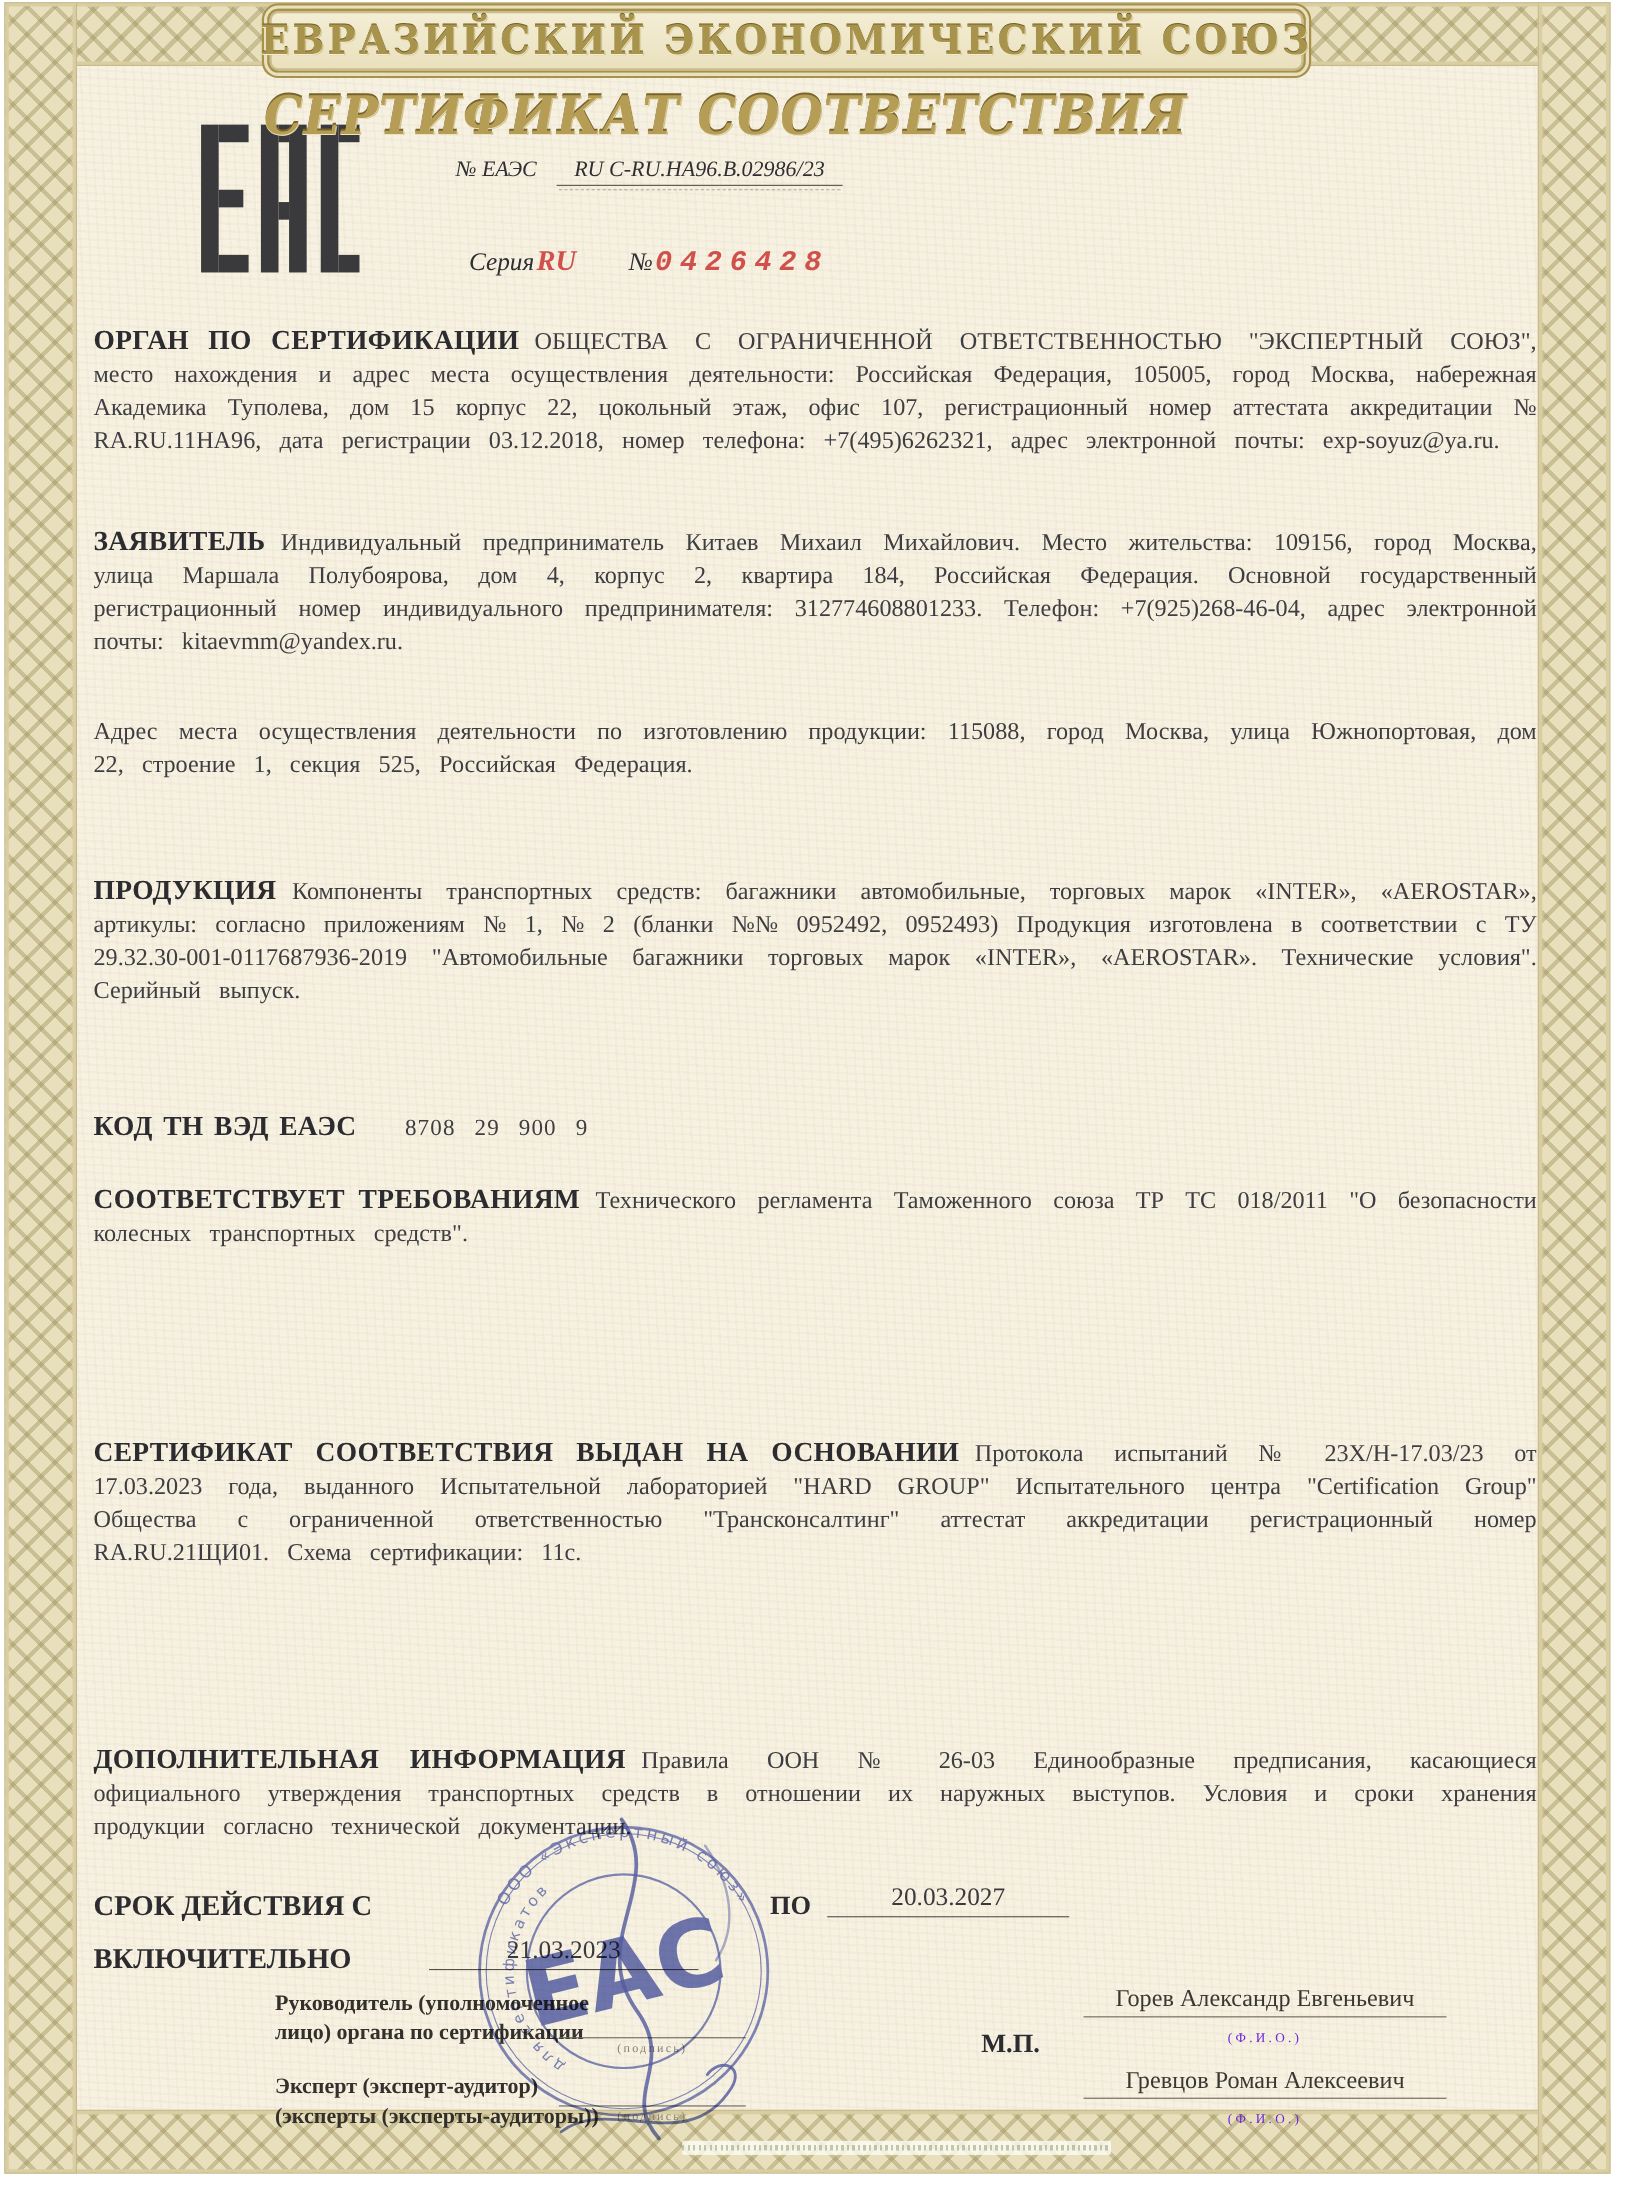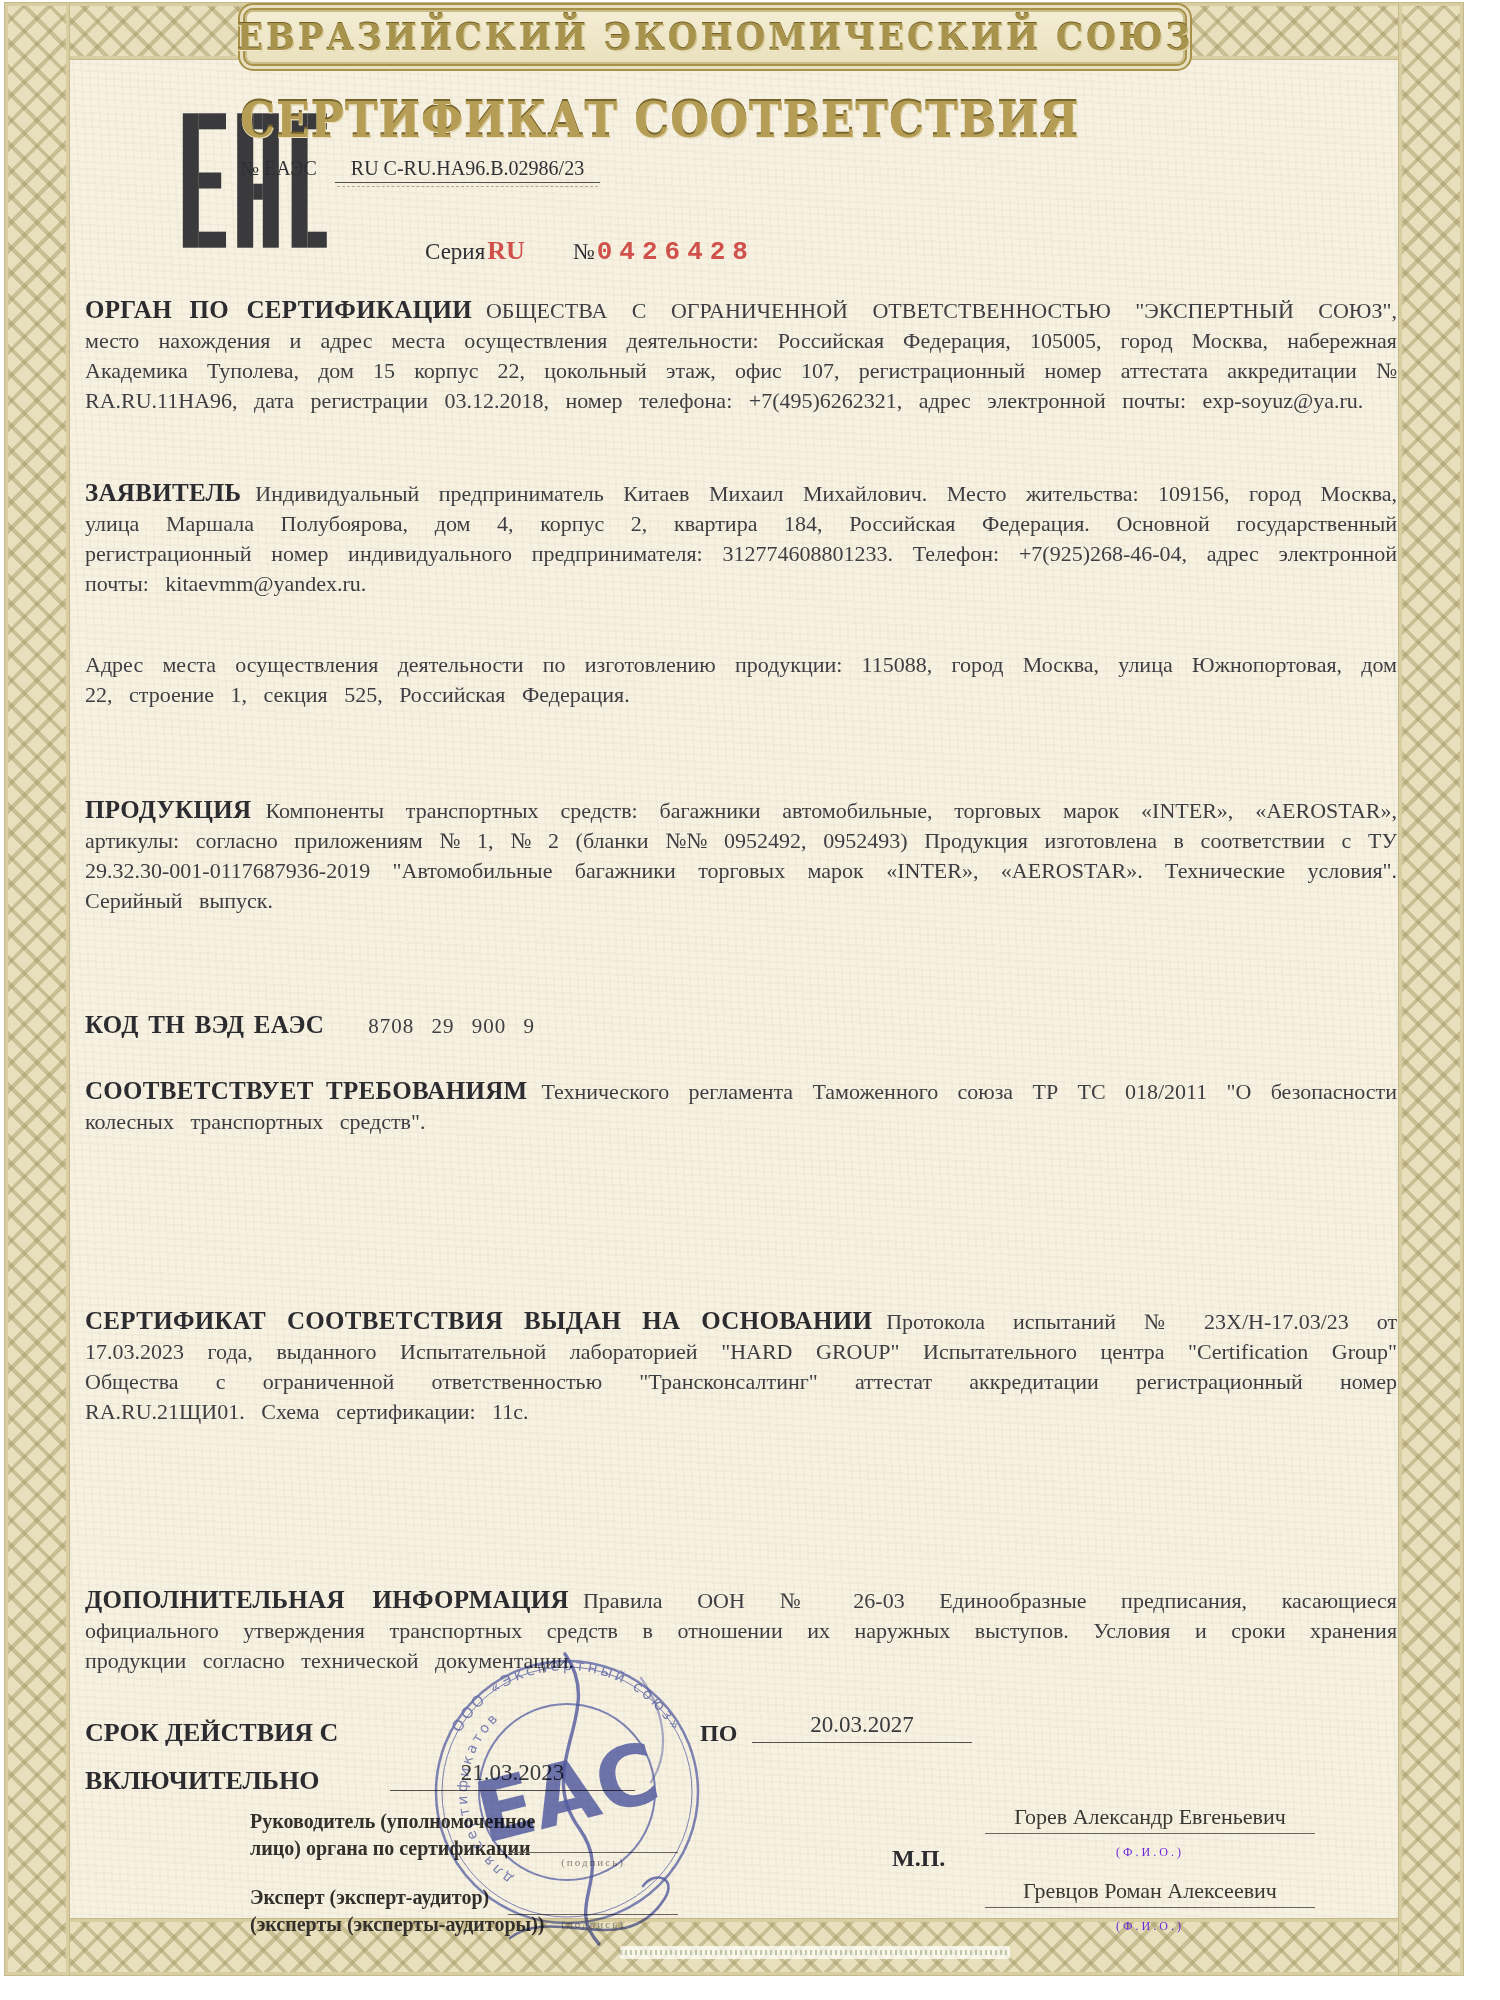--- a/index.html
+++ b/index.html
@@ -23,21 +23,21 @@
           background:linear-gradient(#f4eed6,#e9e0bc);
           border:2px solid #a89249;border-radius:10px;
           box-shadow:0 0 0 3px #e8e0c0, 0 0 0 5px #a89249, inset 0 0 0 2px #cabd8c;
           display:flex;align-items:center;justify-content:center;}
   .banner span{font-family:"DejaVu Serif",serif;font-weight:bold;font-size:34px;letter-spacing:3px;
           color:#a8934c;transform:scaleY(1.08);white-space:nowrap;
           text-shadow:0 1px 0 #f3ecd0, 0 -1px 0 #6f5e27, 1px 1px 1px #c9b97e;}
 
   .eac{position:absolute;left:170px;top:98px;width:160px;height:165px;}
 
-  .headcol{position:absolute;left:240px;top:94px;width:700px;}
+  .headcol{position:absolute;left:240px;top:80px;width:700px;text-align:center;font-style:italic;}
   .doc-title{font-family:"DejaVu Serif",serif;font-weight:bold;font-size:44px;letter-spacing:1px;
           color:#b59d55;transform:scaleY(1.1);white-space:nowrap;
           text-shadow:0 1px 0 #ece2c0, 0 -1px 0 #77642a, 1px 1px 0 #cdbd86;}
   .numrow{margin-top:12px;font-size:20px;color:#2f2f33;}
   .numlbl{margin-right:18px;}
   .u-field{display:inline-block;position:relative;border-bottom:1.5px solid #55504a;
            padding:0 16px 2px;}
   .u-field::after{content:'';position:absolute;left:2px;right:2px;bottom:-5px;
            border-bottom:1px dashed rgba(120,110,95,.55);}
   .serrow{margin-top:22px;font-size:23px;color:#2f2f33;display:flex;justify-content:center;

